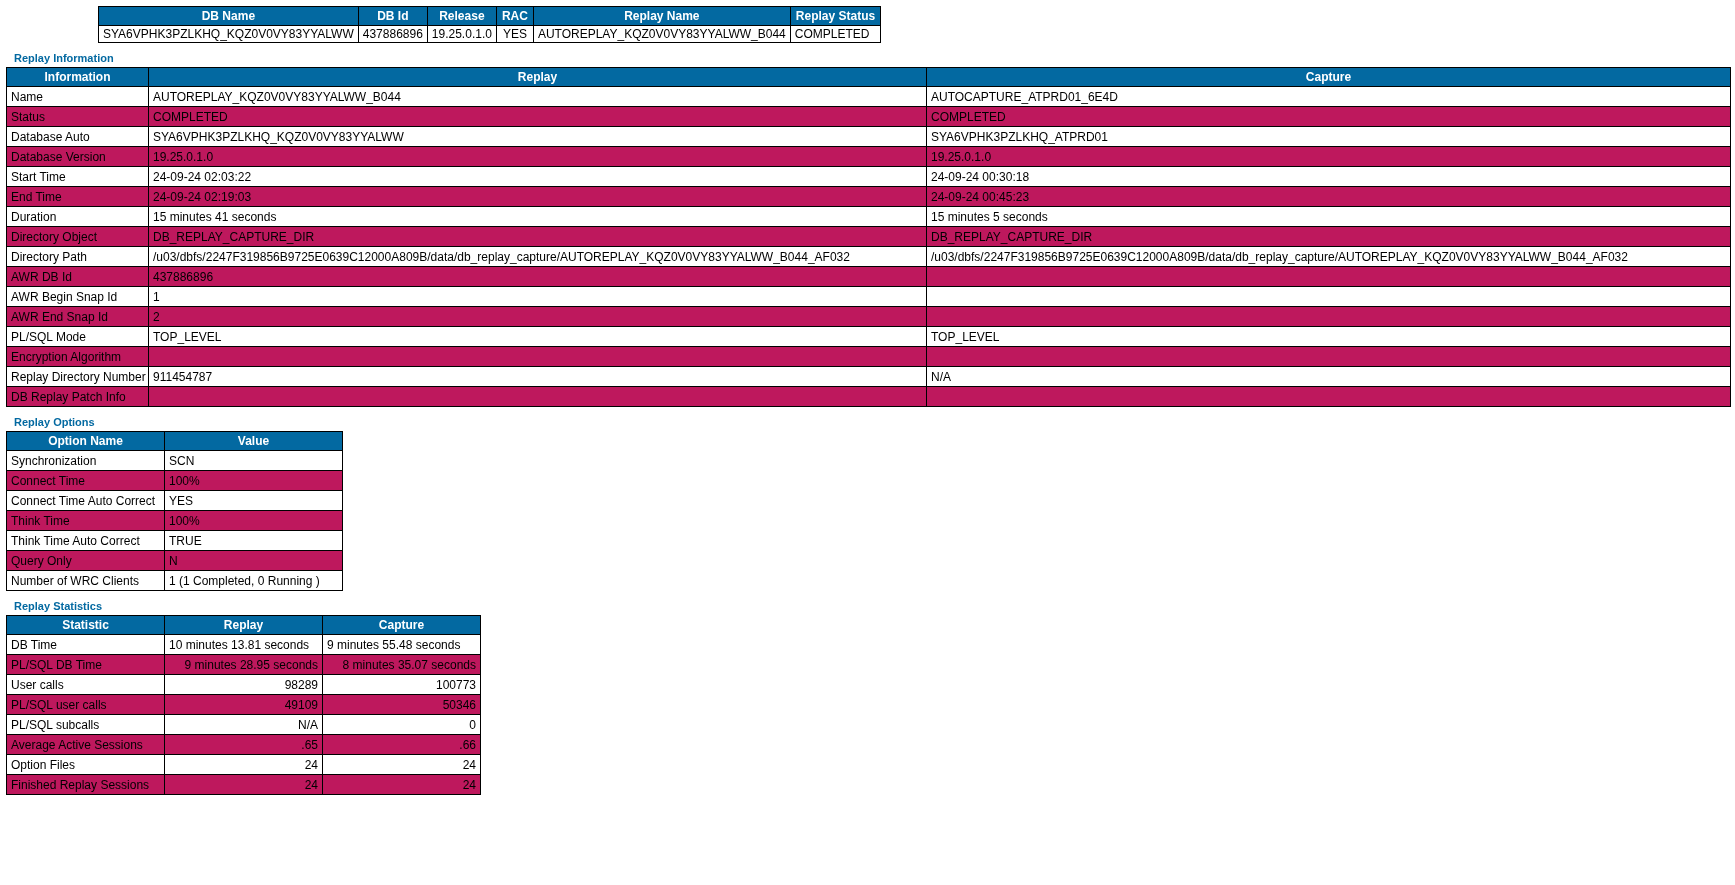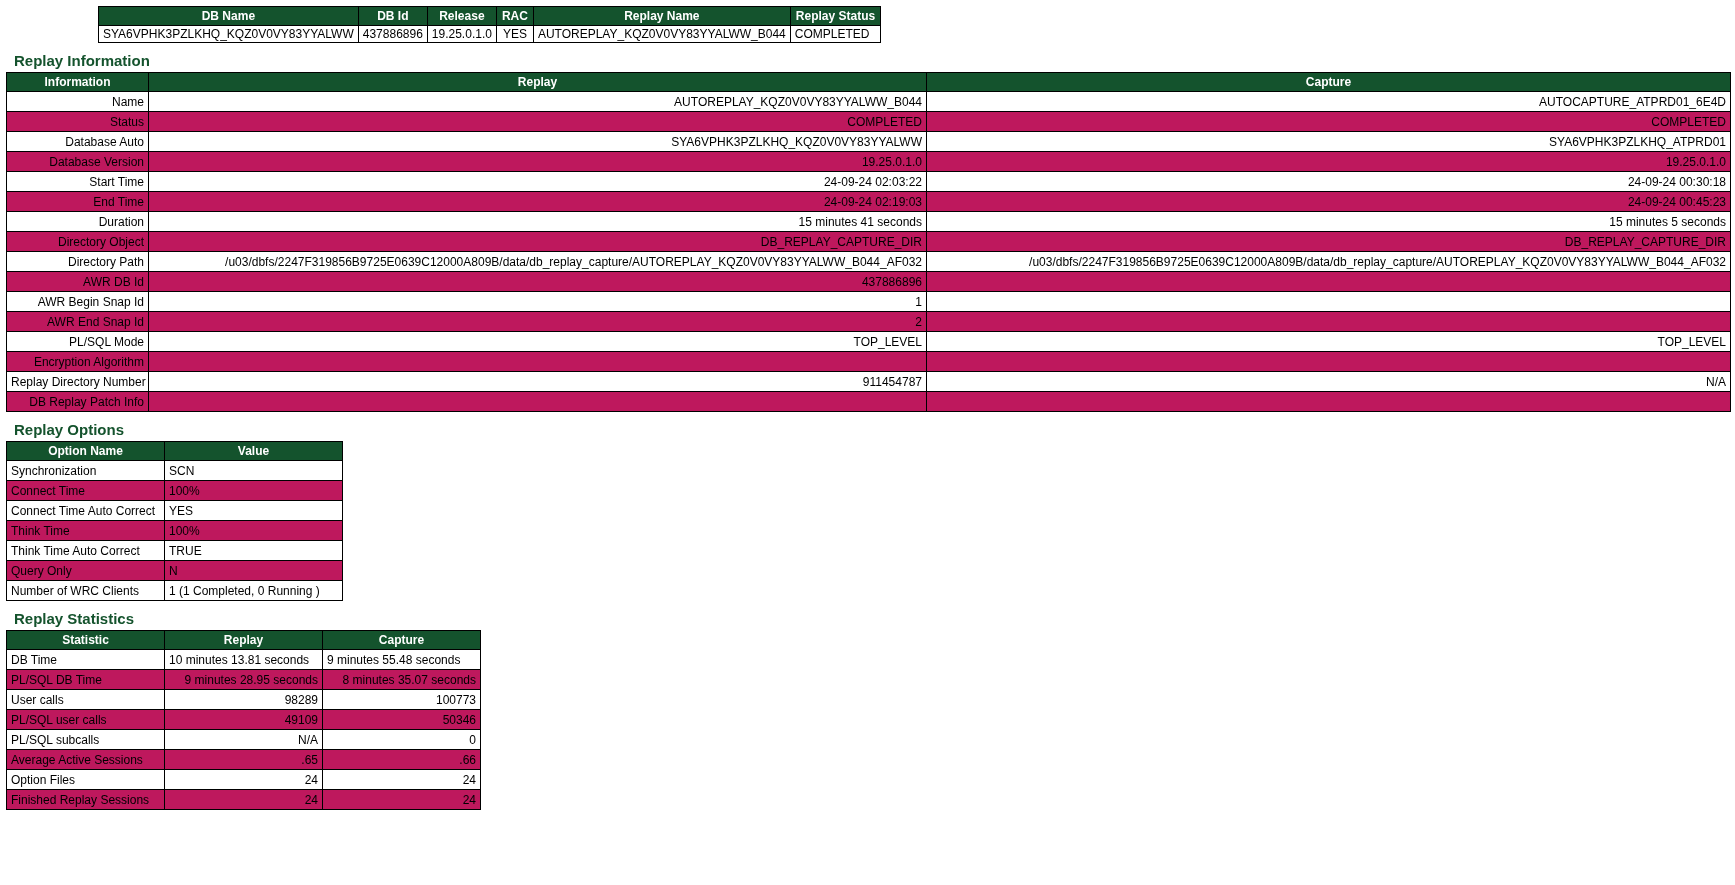--- a/index.html
+++ b/index.html
@@ -18,41 +18,41 @@
   .page {
     padding: 6px 0 0 6px;
     box-sizing: border-box;
   }
   table {
     border-collapse: collapse;
     border-spacing: 0;
     font-size: 12px;
   }
   th {
-    background: #14532d;
+    background: #0369a1;
     color: #ffffff;
     font-weight: bold;
     text-align: center;
     border: 1px solid #000000;
     padding: 2px 5px;
     white-space: nowrap;
   }
   td {
     border: 1px solid #000000;
     padding: 1px 4px;
     background: #ffffff;
     white-space: nowrap;
     overflow: hidden;
   }
   tr.alt td {
     background: #be185d;
   }
   h2.section {
-    color: #14532d;
-    font-size: 15px;
+    color: #0369a1;
+    font-size: 11px;
     font-weight: bold;
     margin: 9px 0 3px 8px;
     font-family: "Liberation Sans", sans-serif;
   }
   
   #summary-table {
     margin-left: 92px;
   }
   #summary-table td {
     text-align: left;
@@ -63,21 +63,20 @@
   
   #replay-info-table {
     width: 1724px;
     table-layout: fixed;
   }
   #replay-info-table col.c1 { width: 142px; }
   #replay-info-table col.c2 { width: 778px; }
   #replay-info-table col.c3 { width: 804px; }
   #replay-info-table td {
     height: 17px;
-    text-align: right;
   }
   
   #replay-options-table {
     table-layout: fixed;
   }
   #replay-options-table col.o1 { width: 158px; }
   #replay-options-table col.o2 { width: 178px; }
   #replay-options-table td { height: 17px; }
   
   #replay-stats-table {

